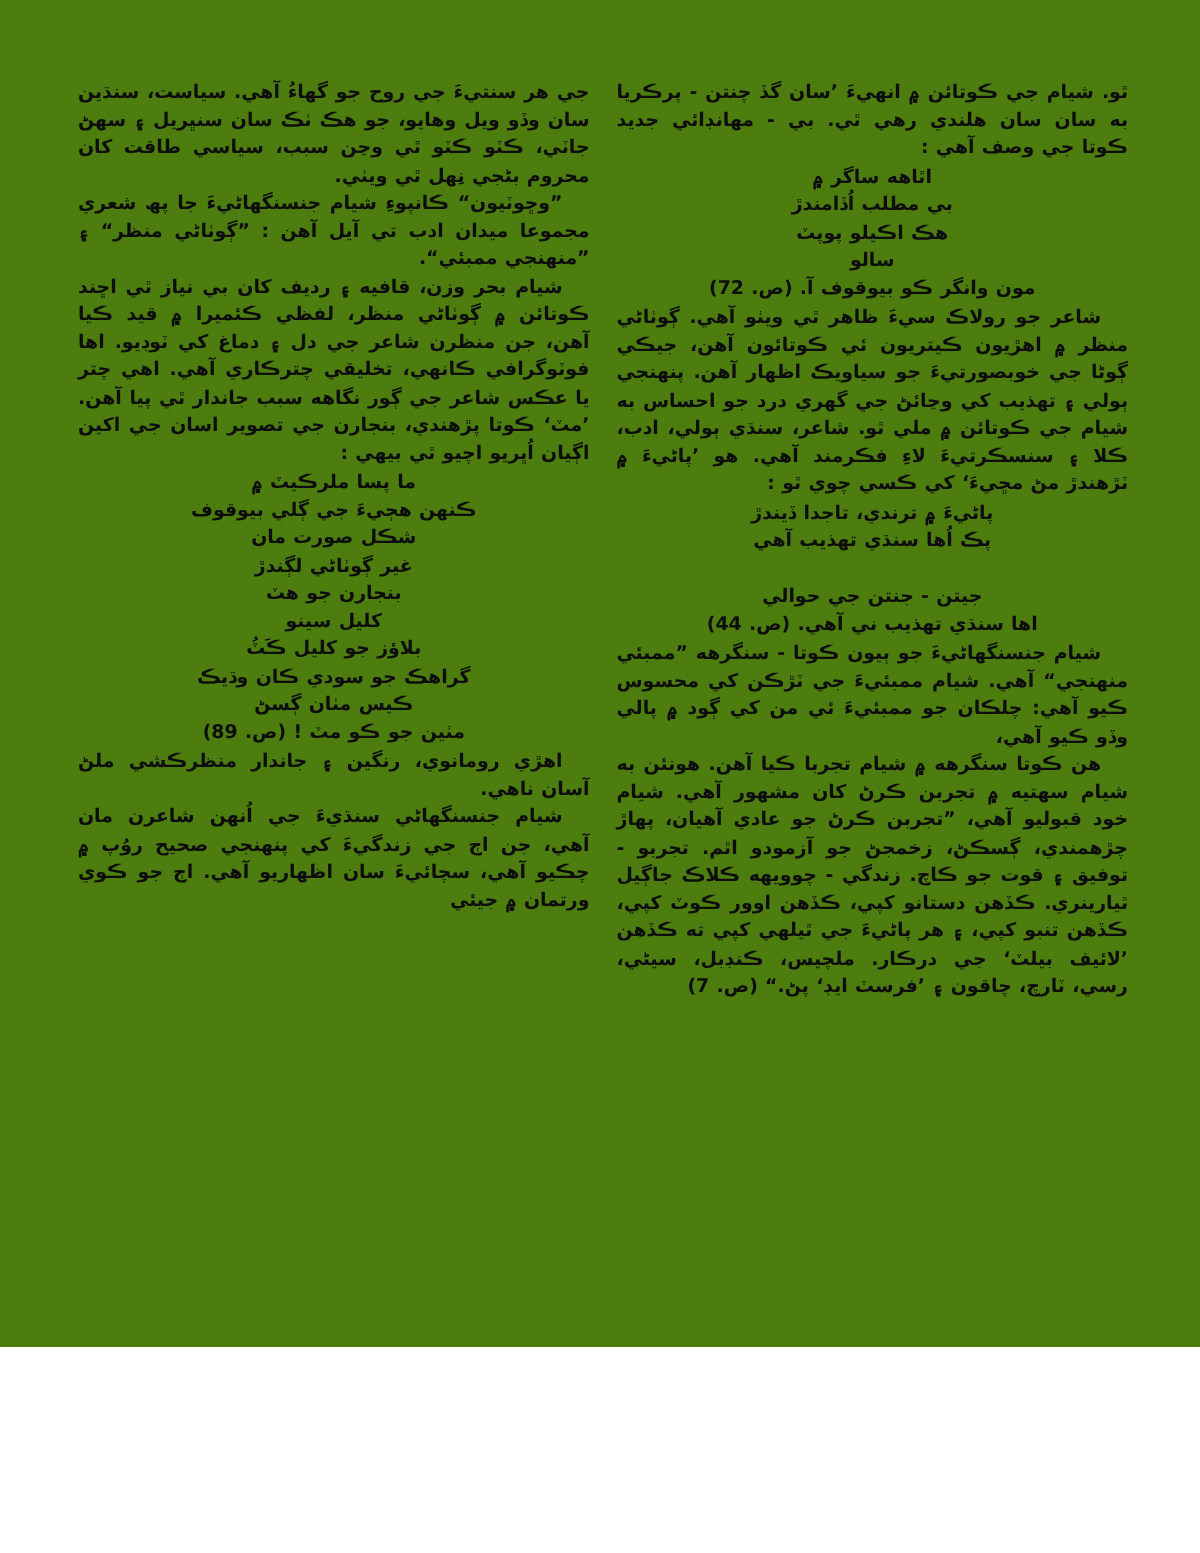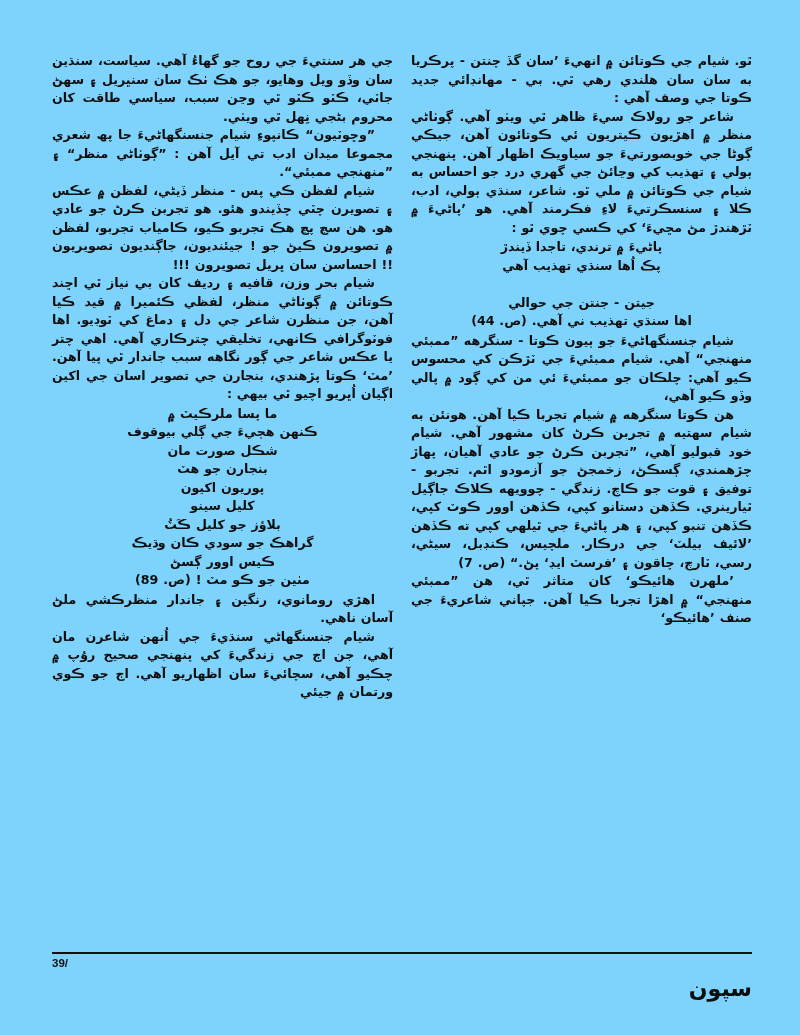--- a/index.html
+++ b/index.html
@@ -7,22 +7,22 @@
     margin: 0;
     padding: 0;
     background: #ffffff;
   }
   body {
     font-family: "DejaVu Sans", sans-serif;
   }
   #page {
     position: relative;
     width: 800px;
-    height: 1035px;
-    background: #7dd3fc;
+    height: 898px;
+    background: #4d7c0f;
     overflow: hidden;
     box-sizing: border-box;
   }
   
   #content {
     position: absolute;
     left: 52px;
     top: 52px;
     width: 700px;
     height: 895px;
@@ -109,63 +109,68 @@
 <div id="page">
 
   <div id="content">
 
     <div class="column" id="col-right">
 
       <p class="para noindent">جي هر سنتيءَ جي روح جو گهاءُ آهي. سياست، سنڌين سان وڏو ويل وهايو، جو هڪ ٺڪ سان سنڀريل ۽ سهڻ جاٽي، ڪٽو ڪٽو ٿي وڃن سبب، سياسي طاقت کان محروم بڻجي نِهل ٿي ويٺي.</p>
 
       <p class="para">”وڇوٽيون“ ڪانپوءِ شيام جنسنگهاڻيءَ جا پھ شعري مجموعا ميدان ادب تي آيل آهن : ”ڳوٺاڻي منظر“ ۽ ”منهنجي ممبئي“.</p>
 
-      <p class="para">شيام لفظن ڪي پس - منظر ڏيڻي، لفظن ۾ عڪس ۽ تصويرن چٽي چڏيندو هئو. هو تجربن ڪرڻ جو عادي هو. هن سچ پچ هڪ تجربو ڪيو، ڪامياب تجربو، لفظن ۾ تصويرون ڪيڻ جو ! جيئنديون، جاڳنديون تصويريون !! احساسن سان ڀريل تصويرون !!!</p>
 
       <p class="para">شيام بحر وزن، قافيه ۽ رديف کان بي نياز ٿي اڇند ڪوتائن ۾ ڳوٺاڻي منظر، لفظي ڪئميرا ۾ قيد ڪيا آهن، جن منظرن شاعر جي دل ۽ دماغ کي ٽوڊيو. اها فوٽوگرافي ڪانهي، تخليقي چترڪاري آهي. اهي چتر يا عڪس شاعر جي ڳور نگاهه سبب جاندار ٿي پيا آهن. ’مٽ‘ ڪوتا پڙهندي، بنجارن جي تصوير اسان جي اکين اڳيان اُڀريو اچيو ٿي بيهي :</p>
 
       <div class="verse">
         <span class="vline">ما پسا ملرڪيٽ ۾</span>
         <span class="vline">ڪنهن هڄيءَ جي ڳلي بيوقوف</span>
         <span class="vline">شڪل صورت مان</span>
+        <span class="vline">غير ڳوٺاڻي لڳندڙ</span>
         <span class="vline">بنجارن جو هٽ</span>
-        <span class="vline">پوريون اکيون</span>
         <span class="vline">کليل سينو</span>
         <span class="vline">بلاؤز جو کليل ڪَٽُ</span>
         <span class="vline">گراهڪ جو سودي ڪان وڌيڪ</span>
-        <span class="vline">ڪيس اوور ڳسڻ</span>
+        <span class="vline">ڪيس مٺان ڳسڻ</span>
         <span class="vline"><span>مٺين جو ڪو مٽ !</span> <span class="lat">(ص. 89)</span></span>
       </div>
 
       <p class="para">اهڙي رومانوي، رنگين ۽ جاندار منظرڪشي ملڻ آسان ناهي.</p>
 
       <p class="para">شيام جنسنگهاڻي سنڌيءَ جي اُنهن شاعرن مان آهي، جن اڄ جي زندگيءَ کي پنهنجي صحيح روُپ ۾ چڪيو آهي، سچائيءَ سان اظهاريو آهي. اڄ جو ڪوي ورتمان ۾ جيئي</p>
 
     </div>
 
     <div class="column" id="col-left">
 
       <p class="para noindent">ٿو. شيام جي ڪوتائن ۾ انهيءَ ’سان گڏ چنتن - پرڪريا به سان سان هلندي رهي ٿي. بي - مهانڊائي جديد ڪوتا جي وصف آهي :</p>
 
+      <div class="verse">
+        <span class="vline">اٿاهه ساگر ۾</span>
+        <span class="vline">بي مطلب اُڏامندڙ</span>
+        <span class="vline">هڪ اڪيلو پوپٽ</span>
+        <span class="vline">سالو</span>
+        <span class="vline">مون وانگر ڪو بيوقوف آ. (ص. 72)</span>
+      </div>
 
       <p class="para">شاعر جو رولاڪ سيءَ ظاهر ٿي ويٺو آهي. ڳوٺاڻي منظر ۾ اهڙيون ڪيتريون ئي ڪوتائون آهن، جيڪي ڳوڻا جي خوبصورتيءَ جو سياويڪ اظهار آهن. پنهنجي ٻولي ۽ تهذيب کي وڃائڻ جي گهري درد جو احساس به شيام جي ڪوتائن ۾ ملي ٿو. شاعر، سنڌي ٻولي، ادب، ڪلا ۽ سنسڪرتيءَ لاءِ فڪرمند آهي. هو ’پاڻيءَ ۾ ٽڙهندڙ مڻ مڇيءَ‘ کي ڪسي چوي ٿو :</p>
 
       <div class="verse">
         <span class="vline">پاڻيءَ ۾ ترندي، تاجدا ڏيندڙ</span>
         <span class="vline">پڪ اُها سنڌي تهذيب آهي</span>
         <span class="blank">&nbsp;</span>
         <span class="vline">جيتن - جنتن جي حوالي</span>
         <span class="vline">اها سنڌي تهذيب ني آهي. (ص. 44)</span>
       </div>
 
       <p class="para">شيام جنسنگهاڻيءَ جو ٻيون ڪوتا - سنگرهه ”ممبئي منهنجي“ آهي. شيام ممبئيءَ جي ٽڙڪن کي محسوس ڪيو آهي: چلڪان جو ممبئيءَ ئي من کي ڳود ۾ پالي وڏو ڪيو آهي،</p>
 
       <p class="para">هن ڪوتا سنگرهه ۾ شيام تجربا ڪيا آهن. هونئن به شيام سهتيه ۾ تجربن ڪرڻ کان مشهور آهي. شيام خود قبوليو آهي، ”تجربن ڪرڻ جو عادي آهيان، پهاڙ چڙهمندي، ڳسڪڻ، زخمجڻ جو آزمودو اٿم. تجربو - توفيق ۽ قوت جو ڪاچ. زندگي - چوويهه ڪلاڪ جاڳيل ٿيارينري. ڪڏهن دستانو کپي، ڪڏهن اوور ڪوٽ کپي، ڪڏهن تنبو کپي، ۽ هر پاڻيءَ جي ٿيلهي کپي ته ڪڏهن ’لائيف بيلٽ‘ جي درڪار. ملچيس، ڪنڊبل، سيڻي، رسي، ٽارچ، چاقون ۽ ’فرسٽ ايڊ‘ پڻ.“ (ص. 7)</p>
 
-      <p class="para">’ملهرن هائيڪو‘ کان متاثر ٿي، هن ”ممبئي منهنجي“ ۾ اهڙا تجربا ڪيا آهن. جپاني شاعريءَ جي صنف ’هائيڪو‘</p>
 
     </div>
 
   </div>
 
   <div id="footer">
     <div id="footer-rule"></div>
     <div id="folio">39/</div>
     <div id="journal-name">سپون</div>
   </div>

